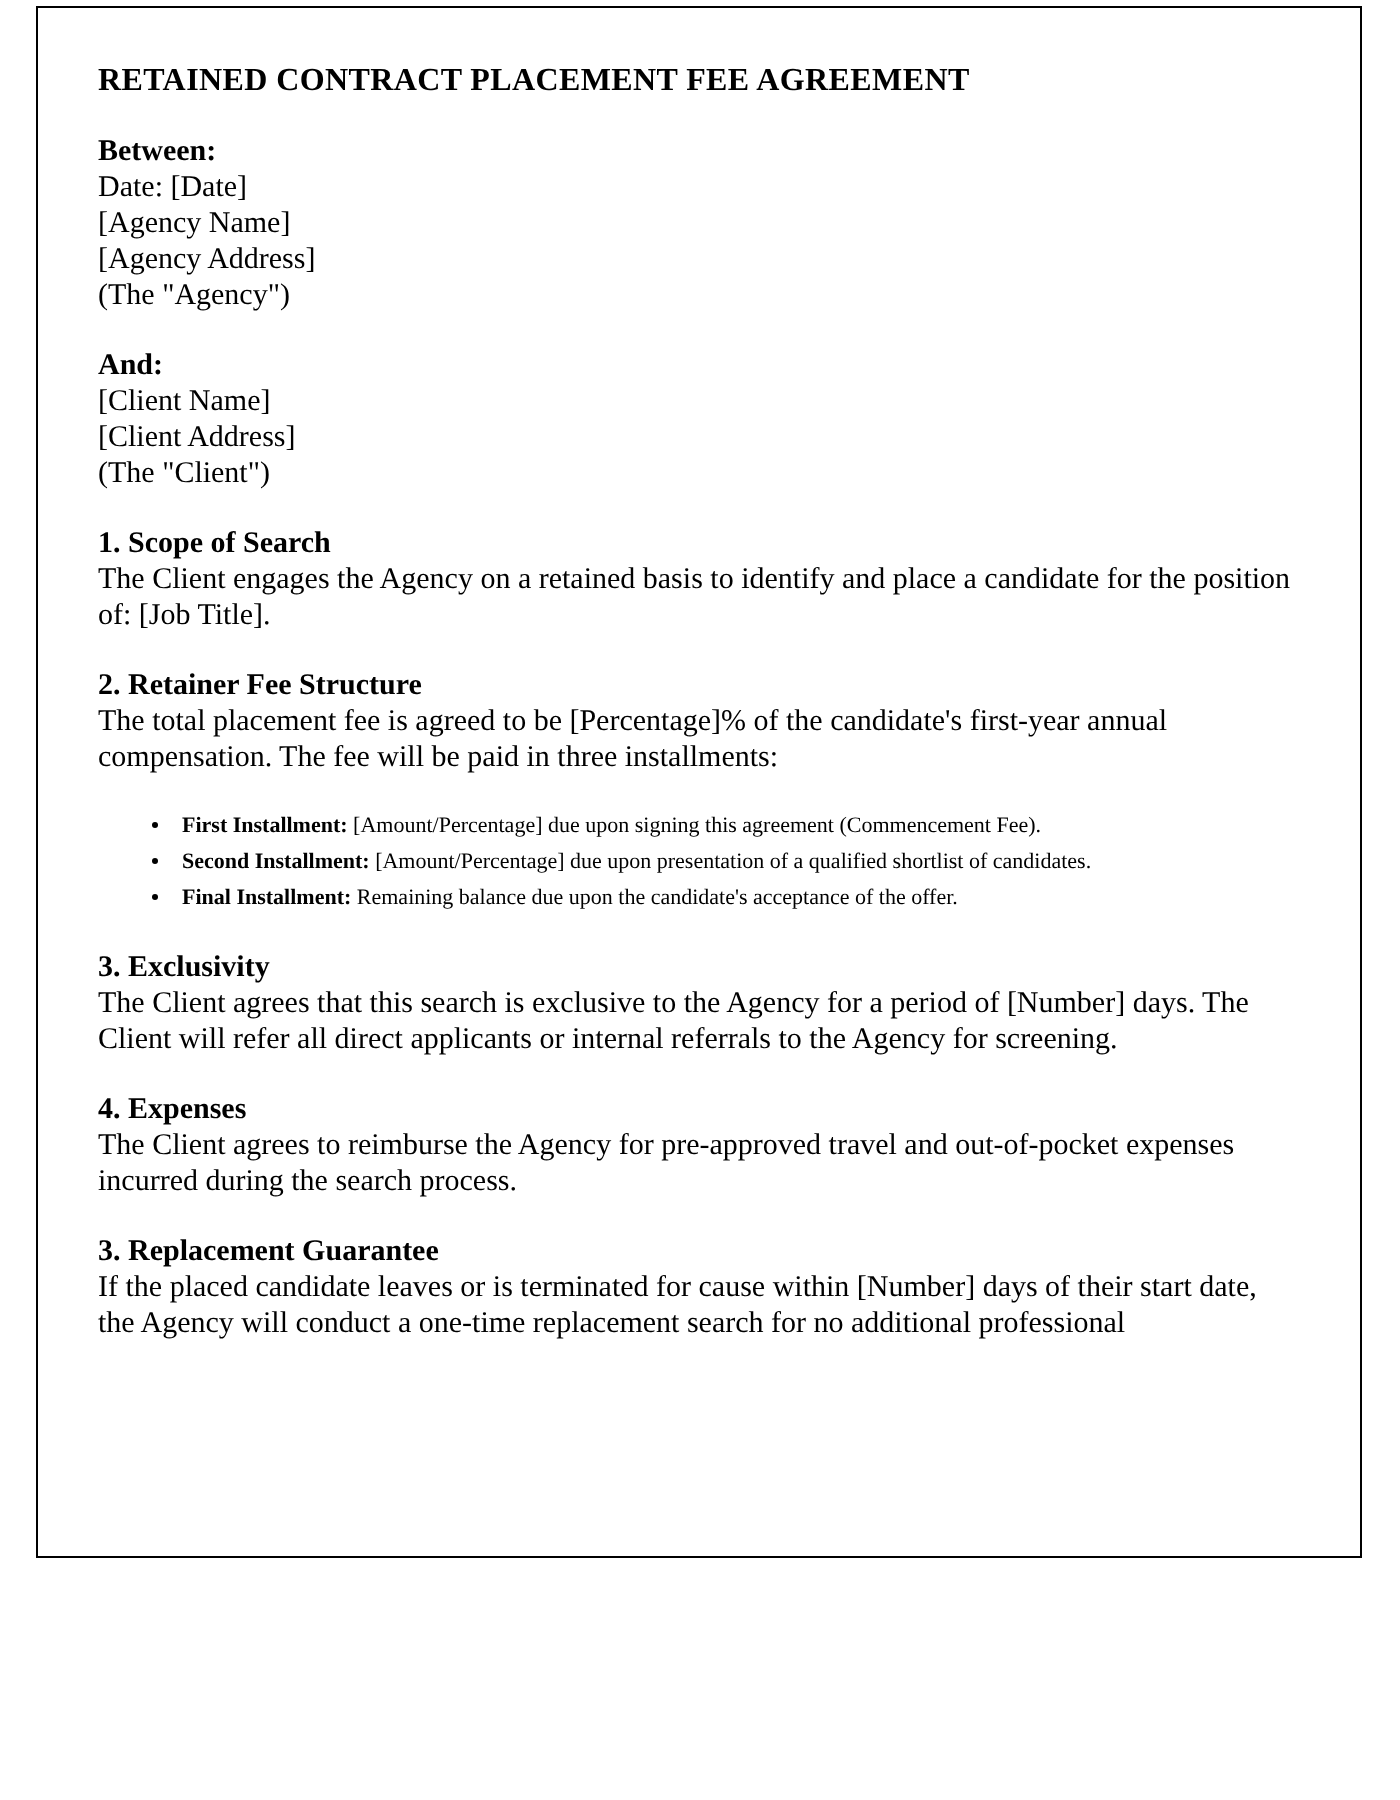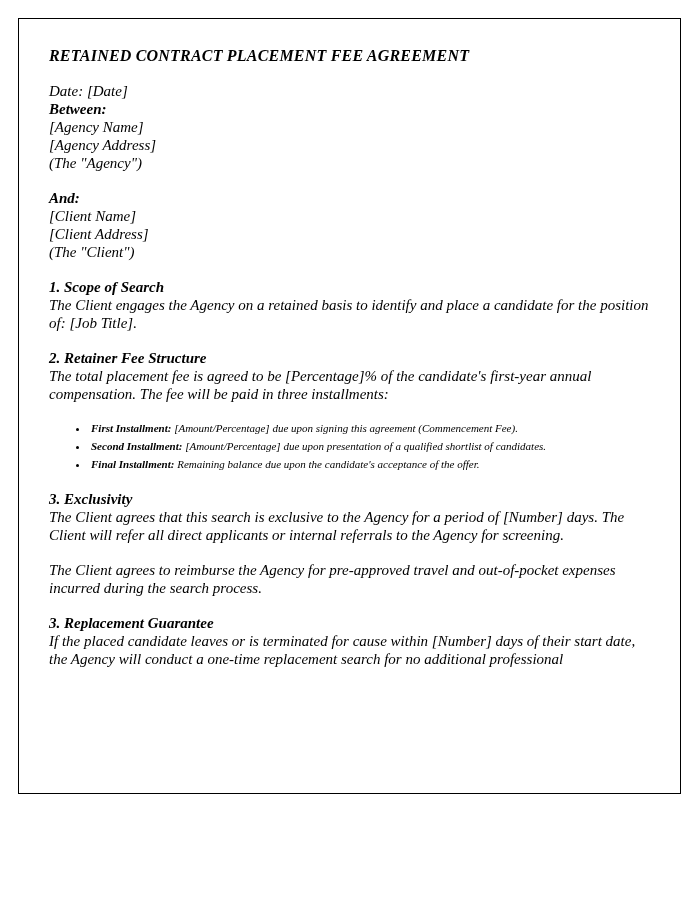--- a/index.html
+++ b/index.html
@@ -12,29 +12,28 @@
     width: 700px;
     height: 900px;
     background: #ffffff;
     font-family: "Liberation Serif", "DejaVu Serif", serif;
     color: #000000;
     overflow: hidden;
   }
   .doc-border {
     position: absolute;
     left: 18px;
-    top: 18px;
+    top: 3px;
     width: 663px;
     height: 776px;
     border: 1px solid #000000;
     box-sizing: border-box;
     padding: 28px 30px 0 30px;
     overflow: hidden;
     background: #ffffff;
-    font-style: italic;
   }
   .doc-border p,
   .doc-border h1 {
     margin: 0;
     font-size: 15px;
     line-height: 18px;
   }
   h1.doc-title {
     font-size: 16px;
     font-weight: bold;
@@ -71,23 +70,23 @@
   }
 </style>
 </head>
 <body>
 
 <div class="canvas">
   <div class="doc-border">
 
     <h1 class="doc-title">RETAINED CONTRACT PLACEMENT FEE AGREEMENT</h1>
 
+    <p class="para bold">Between:</p>
+
     <p class="para">Date: [Date]</p>
-
-    <p class="para bold">Between:</p>
 
     <div class="addr-block">
       <p>[Agency Name]</p>
       <p>[Agency Address]</p>
       <p>(The "Agency")</p>
     </div>
 
     <p class="para bold">And:</p>
 
     <div class="addr-block">
@@ -119,20 +118,21 @@
         </li>
       </ul>
     </div>
 
     <div class="section">
       <p class="heading">3. Exclusivity</p>
       <p class="body">The Client agrees that this search is exclusive to the Agency for a period of [Number] days. The Client will refer all direct applicants or internal referrals to the Agency for screening.</p>
     </div>
 
     <div class="section">
+      <p class="heading">4. Expenses</p>
       <p class="body">The Client agrees to reimburse the Agency for pre-approved travel and out-of-pocket expenses incurred during the search process.</p>
     </div>
 
     <div class="section">
       <p class="heading">3. Replacement Guarantee</p>
       <p class="body">If the placed candidate leaves or is terminated for cause within [Number] days of their start date, the Agency will conduct a one-time replacement search for no additional professional</p>
     </div>
 
   </div>
 </div>

